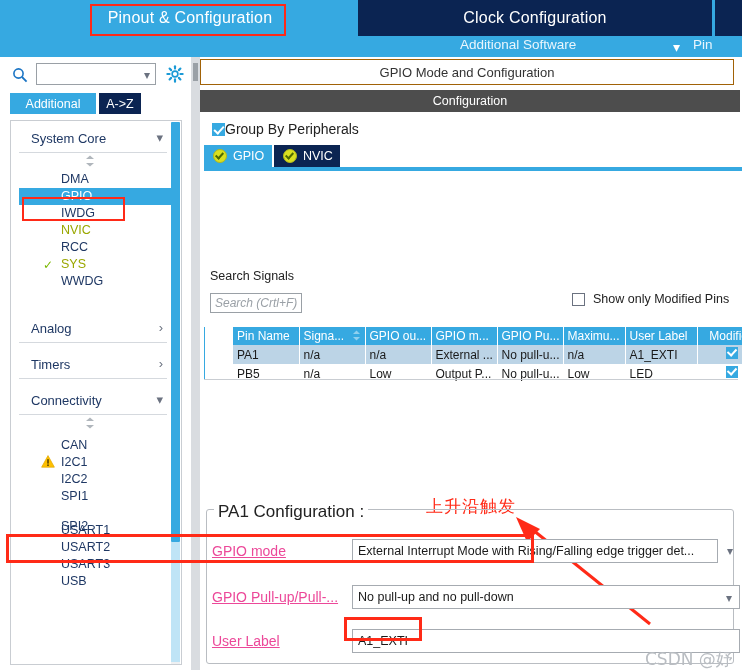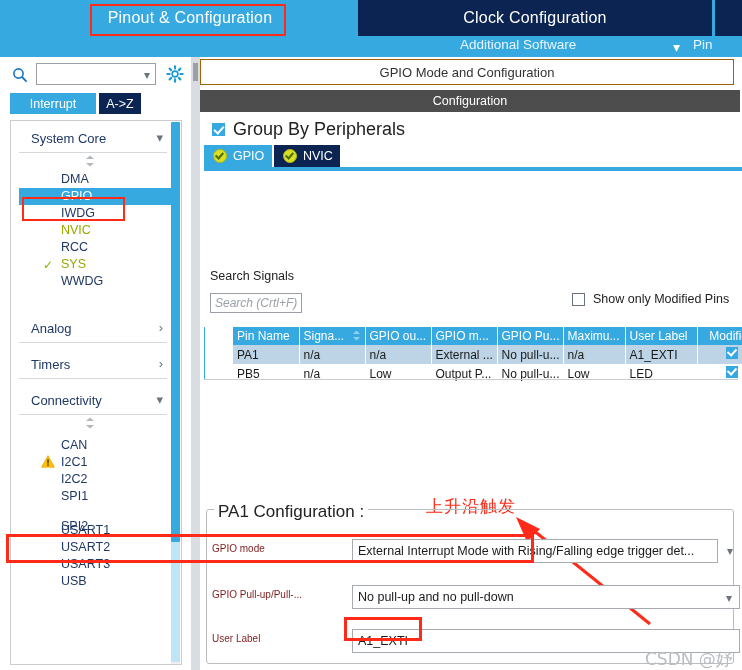--- a/index.html
+++ b/index.html
@@ -68,21 +68,21 @@
     font-size:13px;color:#333;}
   #cfgband{position:absolute;left:0;top:33px;width:540px;height:22px;background:#4d4d4d;
     color:#fff;font-size:12.5px;display:flex;align-items:center;justify-content:center;}
 
   #grpbyrow{position:absolute;left:12px;top:63px;height:18px;display:flex;align-items:center;}
   .cbx{width:13px;height:13px;border:1px solid #6b7280;box-sizing:border-box;background:#fff;
     display:inline-block;position:relative;}
   .cbx.on{background:#36a9e1;border-color:#36a9e1;}
   .cbx.on:after{content:"";position:absolute;left:3px;top:0px;width:4px;height:8px;
     border:solid #fff;border-width:0 2px 2px 0;transform:rotate(42deg);}
-  #grpbylbl{margin-left:8px;font-size:18px;color:#222;}
+  #grpbylbl{font-size:14px;color:#222;}
 
   #subtabs{position:absolute;left:4px;top:88px;height:22px;}
   .stab{position:absolute;top:0;height:22px;display:flex;align-items:center;padding:0 9px;
     color:#fff;font-size:12.5px;box-sizing:border-box;}
   #stab-gpio{left:0;width:68px;background:#36a9e1;}
   #stab-nvic{left:70px;width:66px;background:#0b2452;}
   .badge{width:12px;height:12px;border-radius:50%;background:#d9e021;margin-right:6px;
     position:relative;border:1px solid #b3b81c;flex:none;}
   .badge:after{content:"";position:absolute;left:3px;top:1px;width:3px;height:6px;
     border:solid #4f6b00;border-width:0 2px 2px 0;transform:rotate(42deg);}
@@ -116,21 +116,21 @@
   #cn-note{position:absolute;left:226px;top:438px;font-size:17px;color:#ff2a17;
     font-family:"DejaVu Sans","Liberation Sans",sans-serif;letter-spacing:1px;}
   #arrow{position:absolute;left:310px;top:455px;width:150px;height:120px;}
 
   
   #pa1box{position:absolute;left:6px;top:452px;width:528px;height:155px;
     border:1px solid #b9bdc2;box-sizing:border-box;border-radius:3px;background:transparent;}
   #pa1legend{position:absolute;left:14px;top:445px;background:#fff;padding:0 4px;
     font-size:17px;color:#222;}
   .frow{position:absolute;left:8px;height:24px;}
-  .flbl{position:absolute;left:4px;top:4px;font-size:10px;color:#7f1d1d;}
+  .flbl{position:absolute;left:4px;top:4px;font-size:14px;color:#ec4899;text-decoration:underline;}
   .fctl{position:absolute;left:144px;width:366px;height:24px;border:1px solid #a6abb1;
     box-sizing:border-box;background:#fff;}
   .fctl .fv{position:absolute;left:5px;top:4px;font-size:12.5px;color:#1a1a1a;}
   .fchev{position:absolute;left:512px;top:0;width:20px;height:24px;
     display:flex;align-items:center;justify-content:center;color:#6b7280;font-size:12px;}
   #hl-mode{position:absolute;left:6px;top:534px;width:528px;height:29px;border:3px solid #ff2a17;box-sizing:border-box;}
   #hl-user{position:absolute;left:344px;top:617px;width:78px;height:24px;border:3px solid #ff2a17;box-sizing:border-box;}
   #watermark{position:absolute;left:645px;top:648px;font-size:17px;color:#b9bdc2;
     font-family:"DejaVu Sans","Liberation Sans",sans-serif;}
   #rightband{position:absolute;left:738px;top:57px;width:4px;height:613px;background:#d9dce0;}
@@ -174,21 +174,21 @@
           <line x1="16" y1="10" x2="18.5" y2="10"></line>
         <line x1="4" y1="4" x2="5.7" y2="5.7"></line>
           <line x1="14.3" y1="14.3" x2="16" y2="16"></line>
         <line x1="16" y1="4" x2="14.3" y2="5.7"></line>
           <line x1="5.7" y1="14.3" x2="4" y2="16"></line>
       </g>
     </svg>
   </div>
 
   <div id="catbtn">
-    <span>Interrupt</span>
+    <span>Additional</span>
   </div>
   <div id="azbtn">
     <span>A-&gt;Z</span>
   </div>
 
   <div id="listpane">
 
     <div class="grp" style="top:6px">
       <span class="gl">System Core</span>
       <span class="gc">▾</span>

